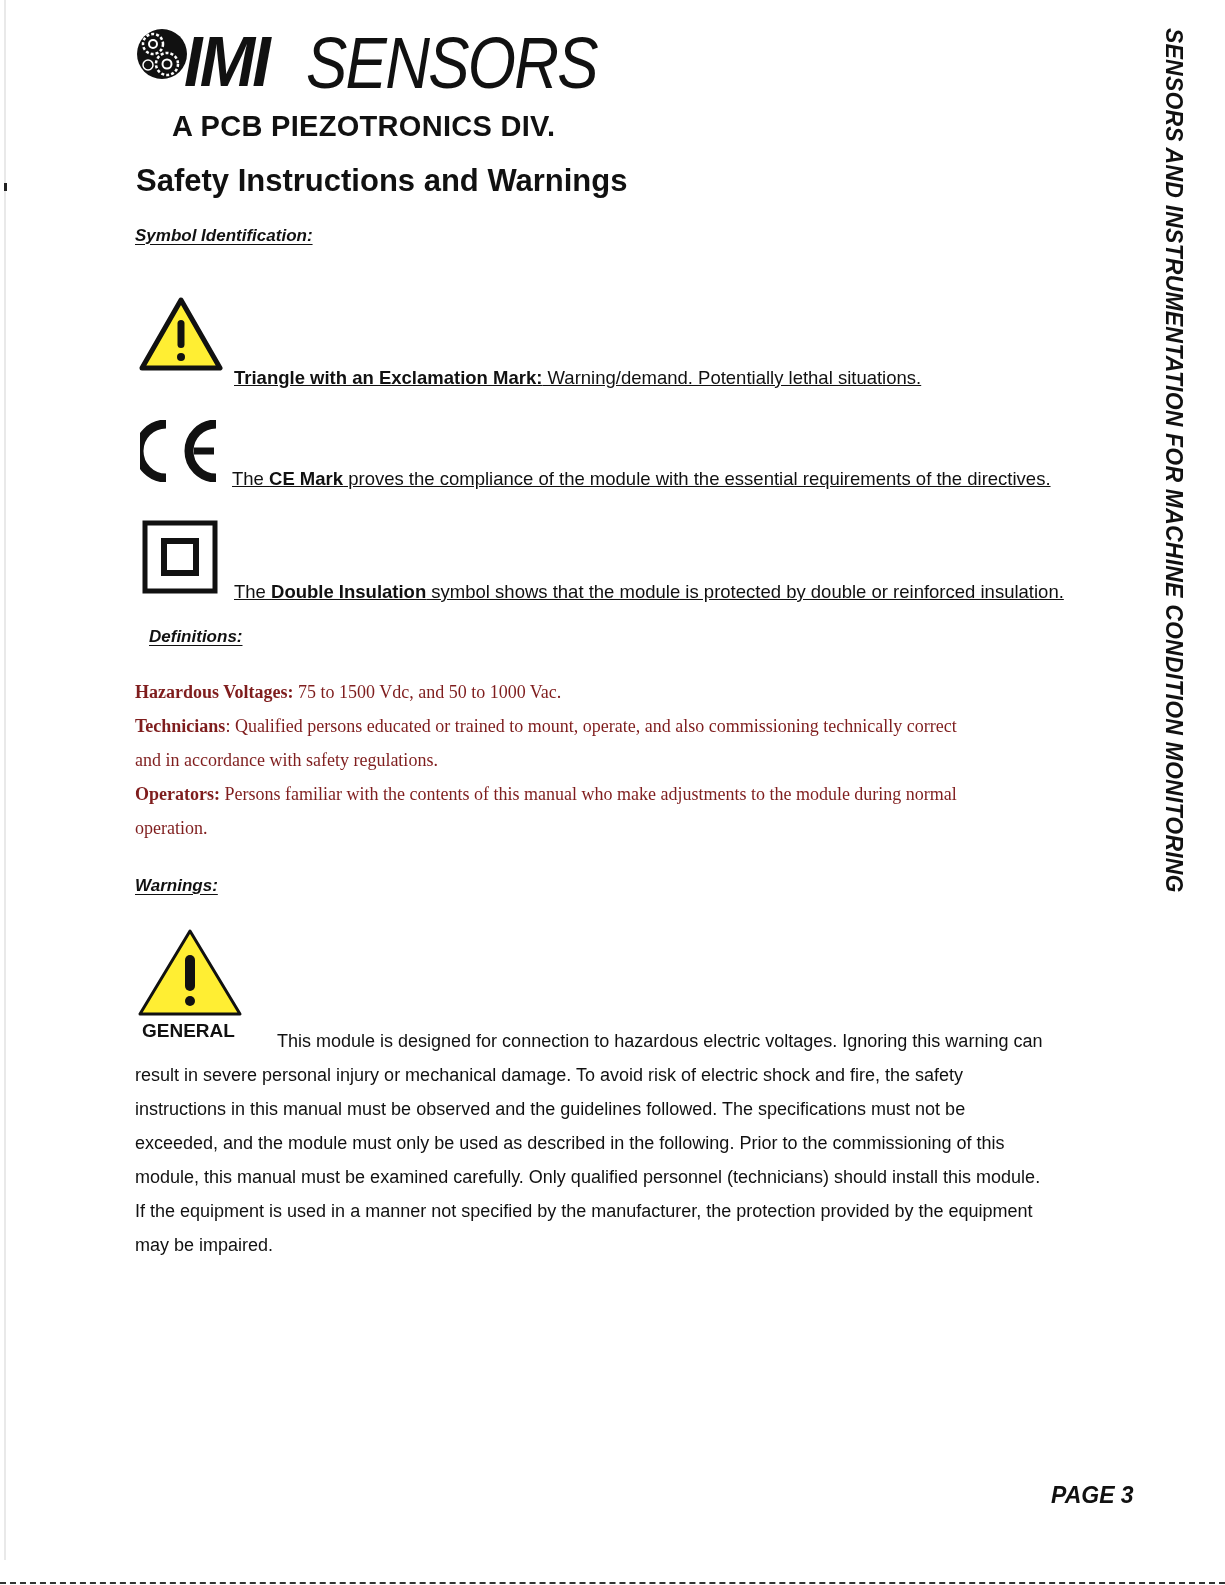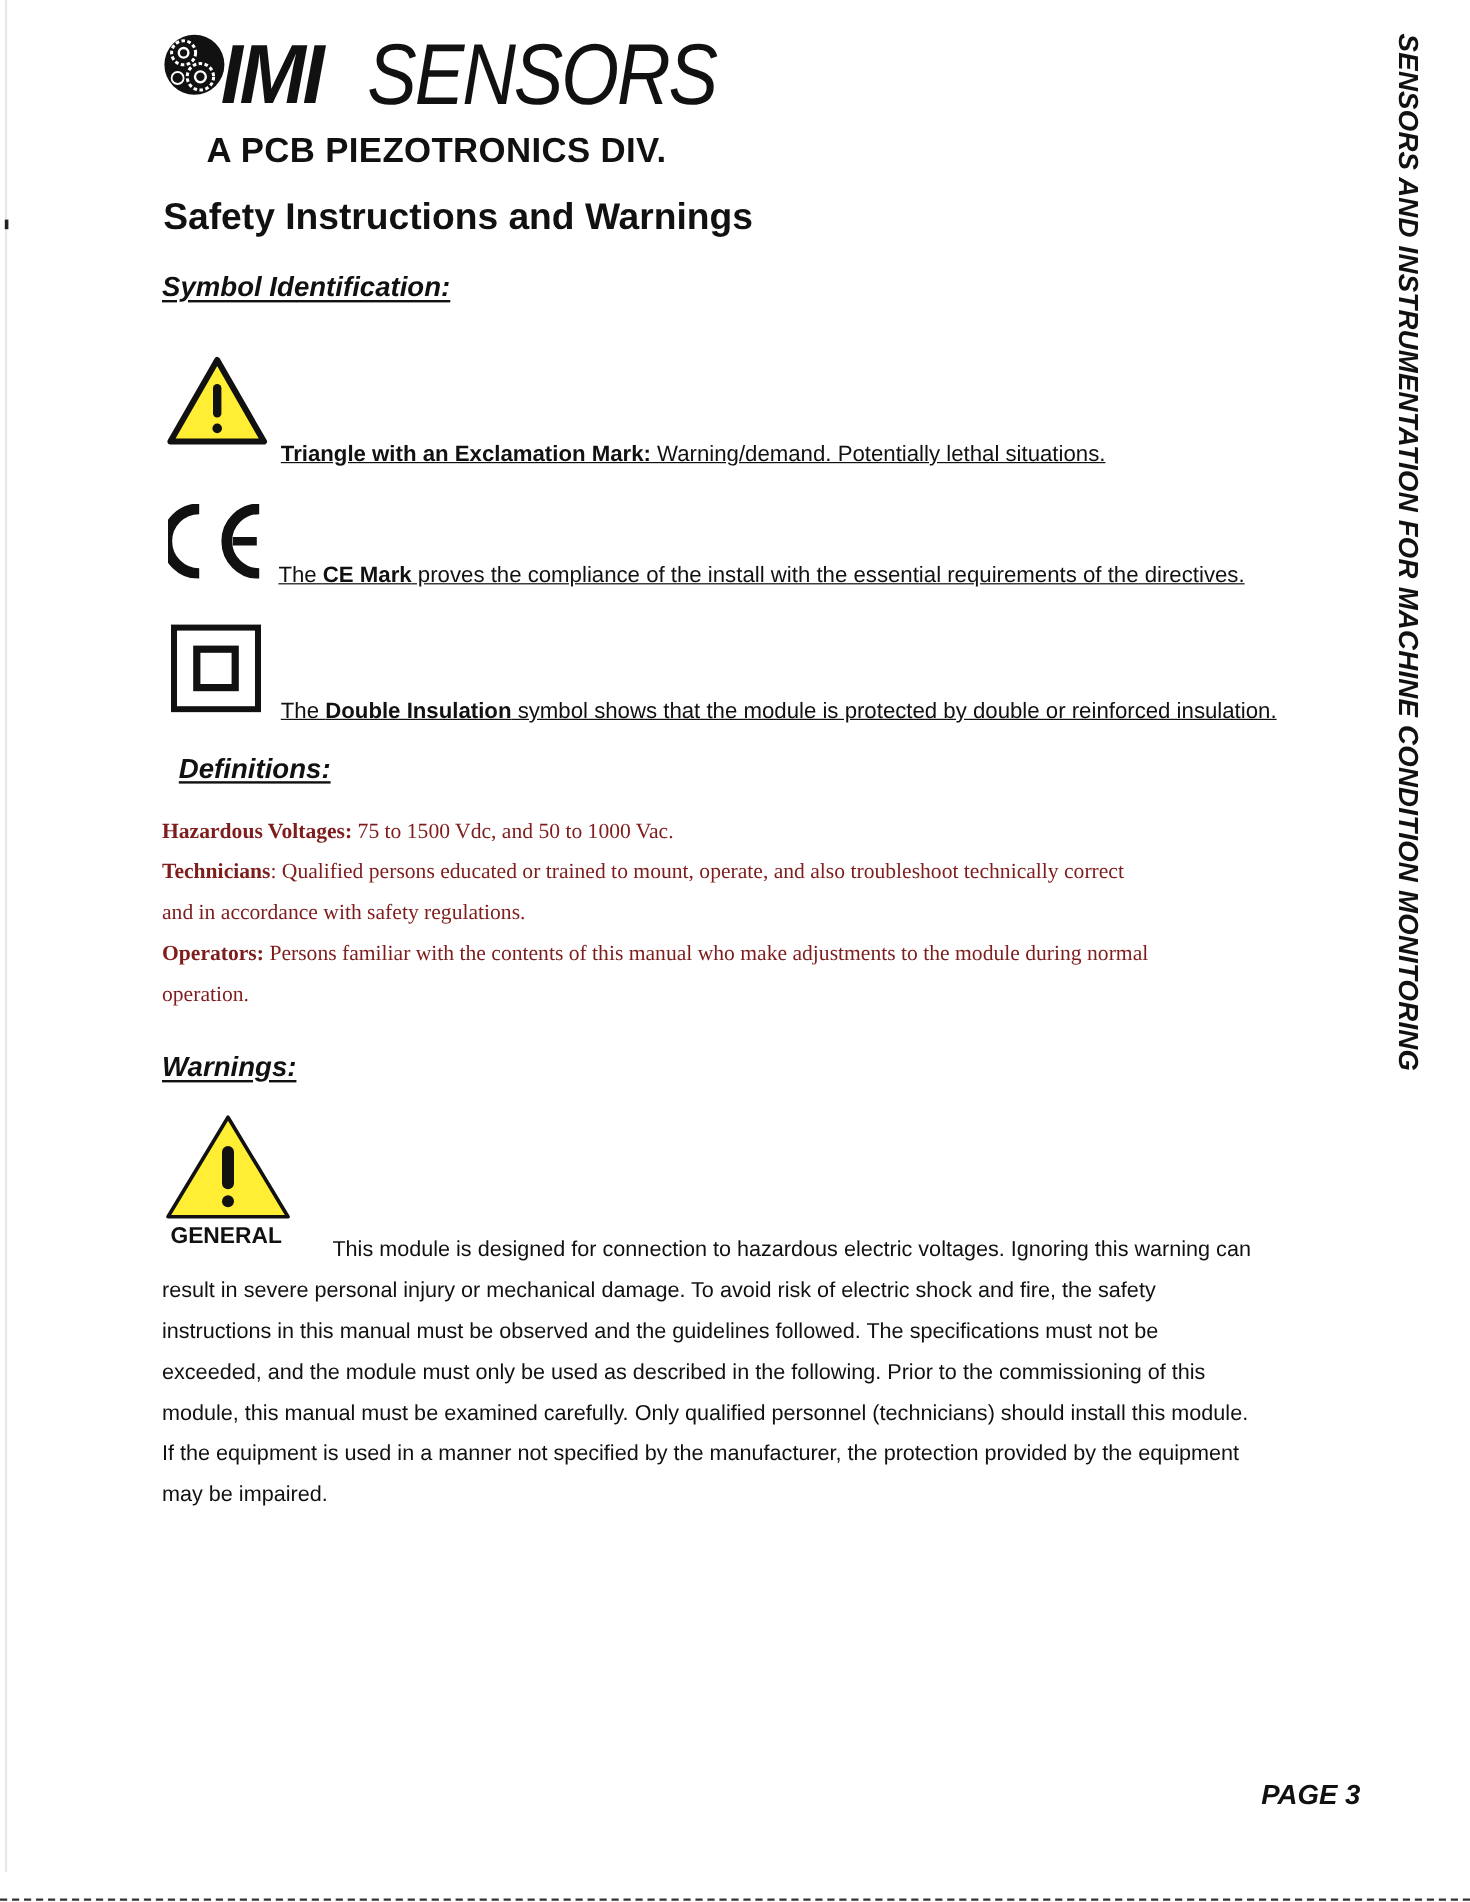--- a/index.html
+++ b/index.html
@@ -113,21 +113,21 @@
       font-weight: bold;
       font-size: 31px;
       margin: 0;
       color: #111;
     }
     .section-heading {
       position: absolute;
       left: 135px;
       font-weight: bold;
       font-style: italic;
-      font-size: 23px;
+      font-size: 17px;
       text-decoration: underline;
       text-underline-offset: 3px;
       margin: 0;
       color: #111;
     }
     .symbol-text {
       position: absolute;
       font-size: 18.5px;
       white-space: nowrap;
       color: #111;
@@ -202,38 +202,38 @@
 <div class="symbol-text" style="left:234px; top:367px;">
   <span></span><b>Triangle with an Exclamation Mark:</b><span> Warning/demand. Potentially lethal situations.</span>
 </div>
 
 <svg class="icon-abs" style="left:140px; top:420px; width:80px; height:62px;" viewBox="0 0 80 62">
   <path d="M26,4 A27,27 0 1 0 26,58" fill="none" stroke="#111" stroke-width="9"></path>
   <path d="M76,4 A27,27 0 1 0 76,58" fill="none" stroke="#111" stroke-width="9"></path>
   <line x1="54" y1="31" x2="74" y2="31" stroke="#111" stroke-width="7"></line>
 </svg>
 <div class="symbol-text" style="left:232px; top:468px;">
-  <span>The </span><b>CE Mark</b><span> proves the compliance of the install with the essential requirements of the directives.</span>
+  <span>The </span><b>CE Mark</b><span> proves the compliance of the module with the essential requirements of the directives.</span>
 </div>
 
 <svg class="icon-abs" style="left:142px; top:520px; width:76px; height:74px;" viewBox="0 0 76 74">
   <rect x="3" y="3" width="70" height="68" fill="none" stroke="#111" stroke-width="5"></rect>
   <rect x="22" y="21" width="32" height="32" fill="none" stroke="#111" stroke-width="6"></rect>
 </svg>
 <div class="symbol-text" style="left:234px; top:581px;">
   <span>The </span><b>Double Insulation</b><span> symbol shows that the module is protected by double or reinforced insulation.</span>
 </div>
 
 <h2 class="section-heading" style="top:627px;margin-left:14px;">Definitions:</h2>
 
 <div class="def-line" style="top:682px;">
   <b>Hazardous Voltages:</b><span> 75 to 1500 Vdc, and 50 to 1000 Vac.</span>
 </div>
 <div class="def-line" style="top:716px;">
-  <b>Technicians</b><span>: Qualified persons educated or trained to mount, operate, and also troubleshoot technically correct</span>
+  <b>Technicians</b><span>: Qualified persons educated or trained to mount, operate, and also commissioning technically correct</span>
 </div>
 <div class="def-line" style="top:750px;">and in accordance with safety regulations.</div>
 <div class="def-line" style="top:784px;">
   <b>Operators:</b><span> Persons familiar with the contents of this manual who make adjustments to the module during normal</span>
 </div>
 <div class="def-line" style="top:818px;">operation.</div>
 
 <h2 class="section-heading" style="top:876px;">Warnings:</h2>
 
 <svg class="icon-abs" style="left:137px; top:928px; width:106px; height:90px;" viewBox="0 0 106 90">

